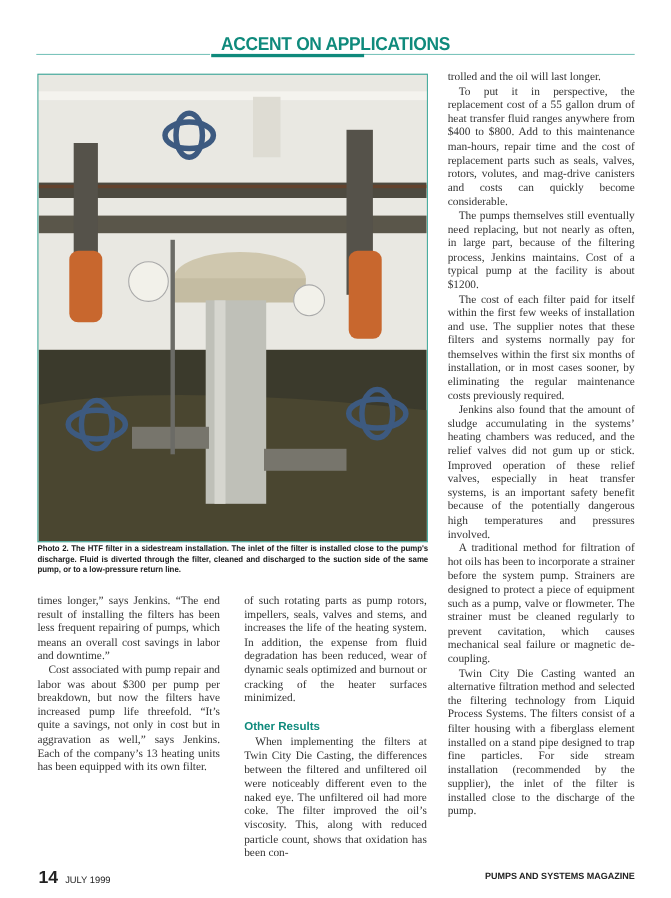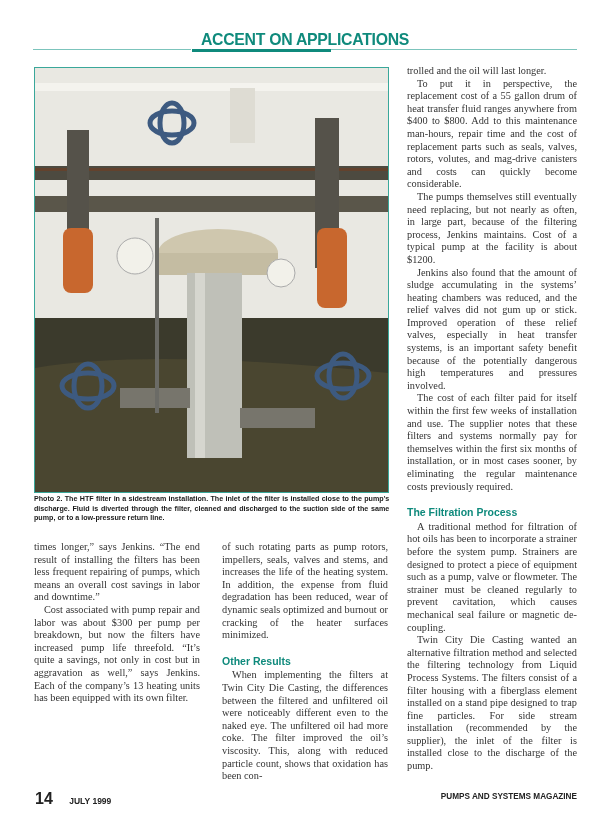--- a/index.html
+++ b/index.html
@@ -25,21 +25,21 @@
   .col p { margin: 0; text-indent: 10px; }
   .col p.noindent { text-indent: 0; }
   .col1 { left: 34px; top: 541px; width: 166px; }
   .col2 { left: 222px; top: 541px; width: 166px; }
   .col3 { left: 407px; top: 65px; width: 170px; }
   .subhead { font-family: "Liberation Sans", sans-serif; font-weight: bold; color: #0f8a7c;
     font-size: 10.5px; margin: 13px 0 2px 0; text-indent: 0; }
 
   .footer-left { position: absolute; left: 35px; top: 790px; font-family: "Liberation Sans", sans-serif; color: #222; }
   .page-num { font-weight: bold; font-size: 16px; }
-  .issue-date { font-size: 8.5px; margin-left: 12px; font-weight: bold; }
+  .issue-date { font-size: 8.5px; margin-left: 2px; }
   .footer-right { position: absolute; right: 33px; top: 792px; font-family: "Liberation Sans", sans-serif;
     font-weight: bold; font-size: 8.2px; color: #222; padding-left: 44px; }
 </style>
 </head>
 <body>
 
 <div class="header-title">ACCENT ON APPLICATIONS</div>
 <div class="header-rule" style="width:158px;"></div>
 <div class="header-rule-r" style="left:330px;width:247px;"></div>
 <div class="header-accent"></div>
@@ -102,23 +102,22 @@
 <div class="col col2">
   <p class="noindent">of such rotating parts as pump rotors, impellers, seals, valves and stems, and increases the life of the heating system.   In addition, the expense from fluid degradation has been reduced, wear of dynamic seals optimized and burnout or cracking of the heater surfaces minimized.</p>
   <div class="subhead">Other Results</div>
   <p>When implementing the filters at Twin City Die Casting, the differences between the filtered and unfiltered oil were noticeably different even to the naked eye. The unfiltered oil had more coke. The filter improved the oil’s viscosity. This, along with reduced particle count, shows that oxidation has been con-</p>
 </div>
 
 <div class="col col3">
   <p class="noindent">trolled and the oil will last longer.</p>
   <p>To put it in perspective, the replacement cost of a 55 gallon drum of heat transfer fluid ranges anywhere from $400 to $800. Add to this maintenance man-hours, repair time and the cost of replacement parts such as seals, valves, rotors, volutes, and mag-drive canisters and costs can quickly become considerable.</p>
   <p>The pumps themselves still eventually need replacing, but not nearly as often, in large part, because of the filtering process, Jenkins maintains. Cost of a typical pump at the facility is about $1200.</p>
+  <p>The cost of each filter paid for itself within the first few weeks of installation and use. The supplier notes that these filters and systems normally pay for themselves within the first six months of installation, or in most cases sooner, by eliminating the regular maintenance costs previously required.</p>
   <p>Jenkins also found that the amount of sludge accumulating in the systems’ heating chambers was reduced, and the relief valves did not gum up or stick.  Improved operation of these relief valves, especially in heat transfer systems, is an important safety benefit because of the potentially dangerous high temperatures and pressures involved.</p>
-  <p>The cost of each filter paid for itself within the first few weeks of installation and use. The supplier notes that these filters and systems normally pay for themselves within the first six months of installation, or in most cases sooner, by eliminating the regular maintenance costs previously required.</p>
-  <div class="subhead">The Filtration Process</div>
   <p>A traditional method for filtration of hot oils has been to incorporate a strainer before the system pump. Strainers are designed to protect a piece of equipment such as a pump, valve or flowmeter. The strainer must be cleaned regularly to prevent cavitation, which causes mechanical seal failure or magnetic de-coupling.</p>
   <p>Twin City Die Casting wanted an alternative filtration method and selected the filtering technology from Liquid Process Systems. The filters consist of a filter housing with a fiberglass element installed on a stand pipe designed to trap fine particles. For side stream installation (recommended by the supplier), the inlet of the filter is installed close to the discharge of the pump.</p>
 </div>
 
 <div class="footer-left">
   <span class="page-num">14</span>
   <span class="issue-date">JULY 1999</span>
 </div>
 <div class="footer-right">PUMPS AND SYSTEMS MAGAZINE</div>
 

